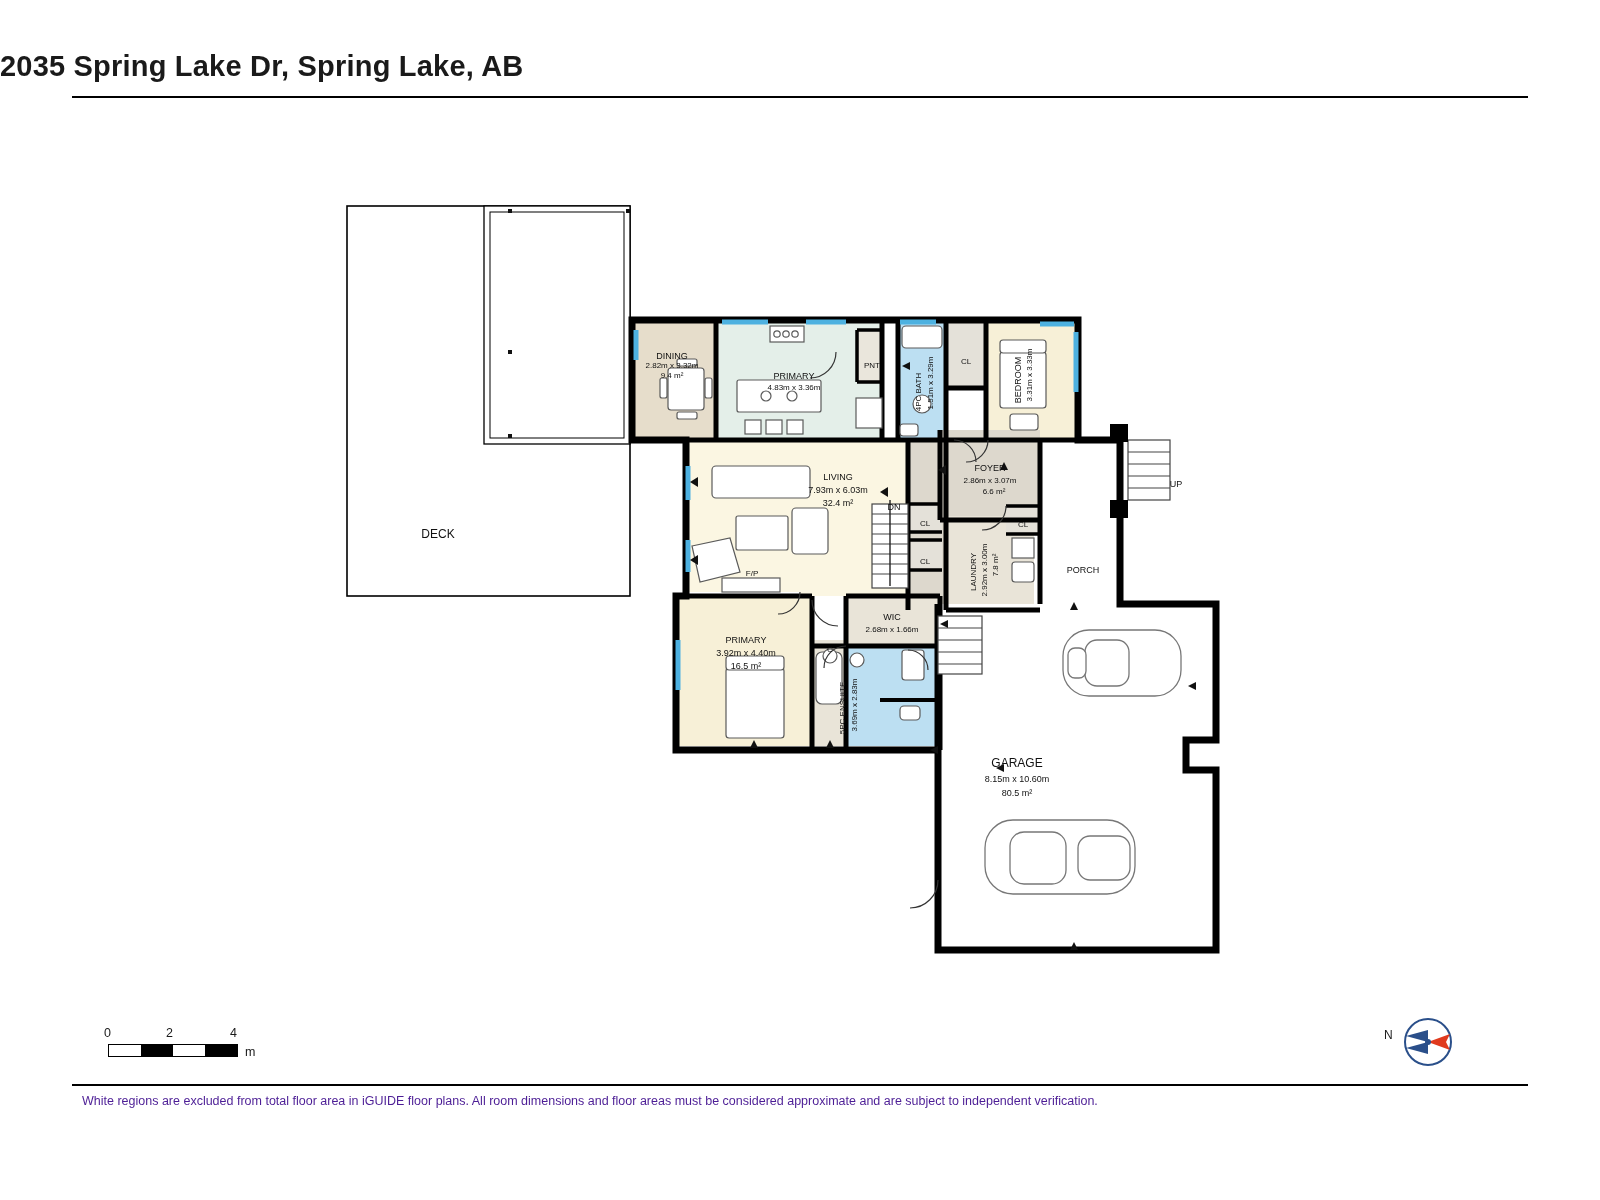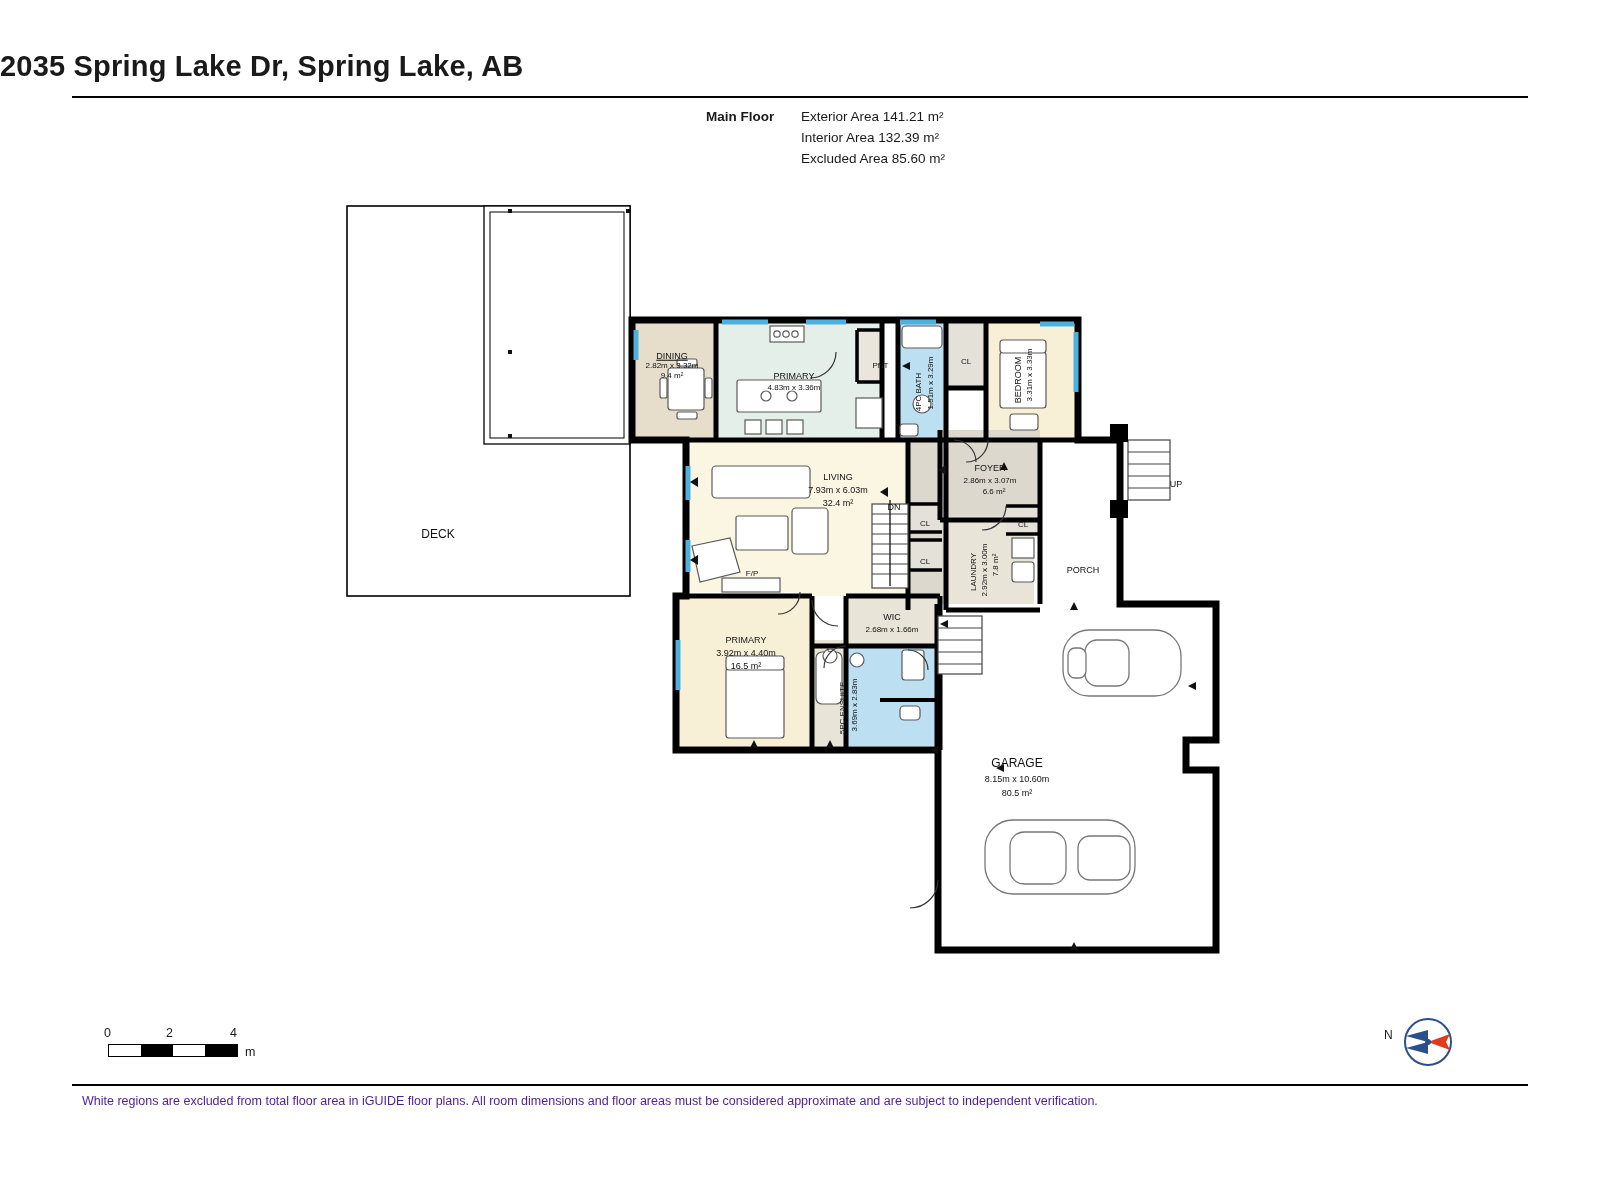--- a/index.html
+++ b/index.html
@@ -154,28 +154,20 @@
   .fp-label.ctr { transform: translate(-50%, -50%); }
 </style>
 </head>
 <body>
 
 <div class="page">
 
   <div id="page-title">2035 Spring Lake Dr, Spring Lake, AB</div>
   <div id="title-rule"></div>
 
-  <div id="summary">
-    <div class="floor-label">Main Floor</div>
-    <div class="lines">
-      <div>Exterior Area 141.21 m²</div>
-      <div>Interior Area 132.39 m²</div>
-      <div>Excluded Area 85.60 m²</div>
-    </div>
-  </div>
 
   <svg id="floorplan" viewBox="0 0 1600 1200">
 
     <g>
       <rect x="347" y="206" width="283" height="390" fill="#ffffff" stroke="#000" stroke-width="1.6"></rect>
       <rect x="484" y="206" width="146" height="238" fill="#ffffff" stroke="#000" stroke-width="1.3"></rect>
       <rect x="490" y="212" width="134" height="226" fill="#ffffff" stroke="#000" stroke-width="1"></rect>
       <rect x="508" y="209" width="4" height="4" fill="#111"></rect>
       <rect x="626" y="209" width="4" height="4" fill="#111"></rect>
       <rect x="508" y="350" width="4" height="4" fill="#111"></rect>
@@ -370,28 +362,28 @@
       <polygon points="930,750 938,754 938,746"></polygon>
       <polygon points="1004,772 996,768 1004,764"></polygon>
       <polygon points="910,370 902,366 910,362"></polygon>
     </g>
 
     <foreignObject x="0" y="0" width="1600" height="1200">
       <div xmlns="http://www.w3.org/1999/xhtml" style="position:relative;width:1600px;height:1200px;">
 
         <div class="fp-label ctr" style="left:438px;top:534px;">DECK</div>
 
-        <div class="fp-label ctr small" style="left:672px;top:356px;text-decoration:underline;">DINING</div>
+        <div class="fp-label ctr small" style="left:672px;top:356px;">DINING</div>
         <div class="fp-label ctr tiny" style="left:672px;top:366px;">2.82m x 3.32m</div>
         <div class="fp-label ctr tiny" style="left:672px;top:376px;">9.4 m²</div>
 
         <div class="fp-label ctr small" style="left:794px;top:376px;">PRIMARY</div>
         <div class="fp-label ctr tiny" style="left:794px;top:388px;">4.83m x 3.36m</div>
 
-        <div class="fp-label ctr tiny" style="left:872px;top:366px;padding-left:17px;">PNT</div>
+        <div class="fp-label ctr tiny" style="left:872px;top:366px;">PNT</div>
 
         <div class="fp-label vert tiny" style="left:919px;top:392px;">4PC BATH</div>
         <div class="fp-label vert tiny" style="left:931px;top:383px;">1.51m x 3.29m</div>
 
         <div class="fp-label ctr tiny" style="left:966px;top:362px;">CL</div>
 
         <div class="fp-label vert small" style="left:1018px;top:380px;">BEDROOM</div>
         <div class="fp-label vert tiny" style="left:1030px;top:375px;">3.31m x 3.33m</div>
 
         <div class="fp-label ctr small" style="left:838px;top:477px;">LIVING</div>

